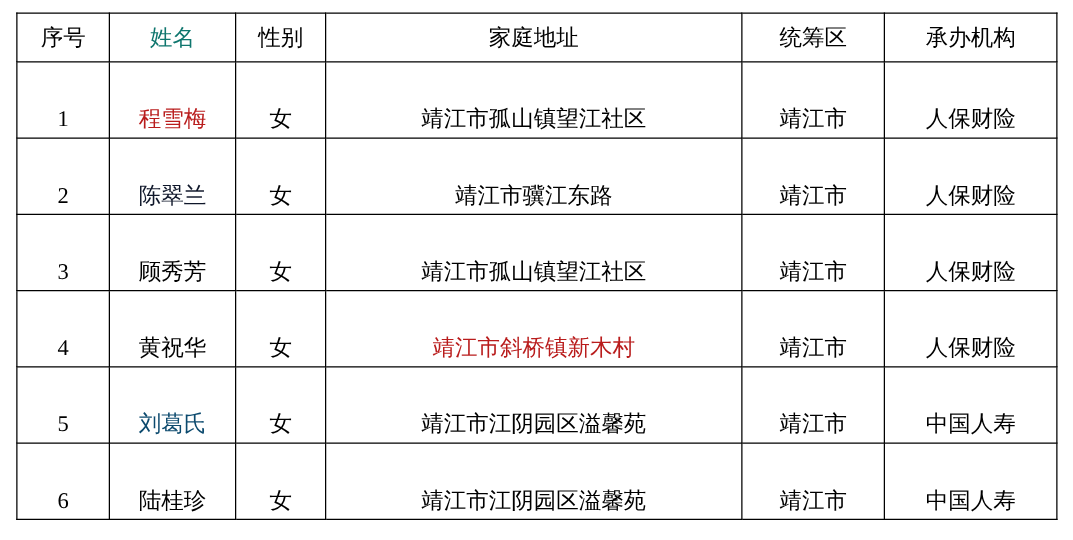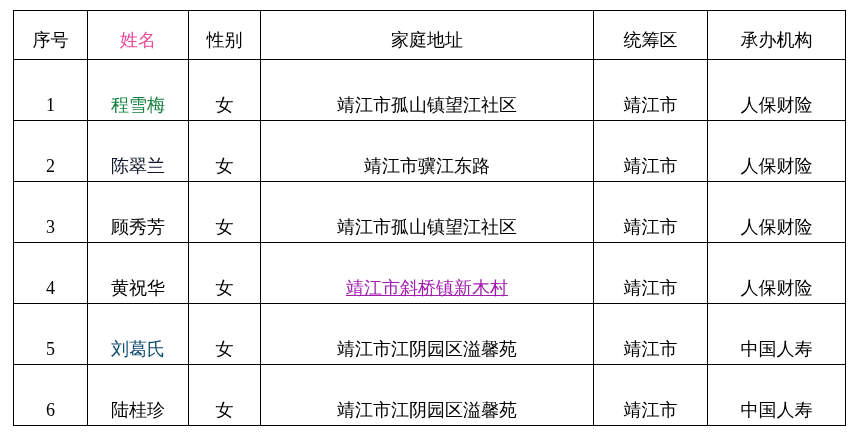--- a/index.html
+++ b/index.html
@@ -35,51 +35,51 @@
     border: 1px solid #000000;
     text-align: center;
     vertical-align: bottom;
     font-weight: normal;
     font-size: 18px;
     line-height: 1.05;
     padding: 0 2px 5px 2px;
     white-space: nowrap;
     overflow: hidden;
   }
-  thead tr { height: 49px; }
+  thead tr { height: 39px; }
   thead th { padding-bottom: 9px; }
   tbody tr { height: 61px; }
 </style>
 </head>
 <body>
 
 <div class="page" style="background: rgb(255, 255, 255);">
   <table class="roster">
     <colgroup>
         <col class="col-0">
         <col class="col-1">
         <col class="col-2">
         <col class="col-3">
         <col class="col-4">
         <col class="col-5">
       </colgroup>
     <thead>
       <tr>
           <th style="border-color: rgb(0, 0, 0); color: rgb(0, 0, 0);">序号</th>
-          <th style="border-color: rgb(0, 0, 0); color: #ec4899;">姓名</th>
+          <th style="border-color: rgb(0, 0, 0); color: #0f766e;">姓名</th>
           <th style="border-color: rgb(0, 0, 0); color: rgb(0, 0, 0);">性别</th>
           <th style="border-color: rgb(0, 0, 0); color: rgb(0, 0, 0); border-radius: 16px;">家庭地址</th>
           <th style="border-color: rgb(0, 0, 0); color: rgb(0, 0, 0);">统筹区</th>
           <th style="border-color: rgb(0, 0, 0); color: rgb(0, 0, 0);">承办机构</th>
         </tr>
     </thead>
     <tbody>
         <tr>
           <td style="border-color: rgb(0, 0, 0); color: rgb(0, 0, 0);">1</td>
-          <td style="border-color: rgb(0, 0, 0); color: #15803d;">程雪梅</td>
+          <td style="border-color: rgb(0, 0, 0); color: #b91c1c;">程雪梅</td>
           <td style="border-color: rgb(0, 0, 0); color: rgb(0, 0, 0);">女</td>
           <td style="border-color: rgb(0, 0, 0); color: rgb(0, 0, 0);">靖江市孤山镇望江社区</td>
           <td style="border-color: rgb(0, 0, 0); color: rgb(0, 0, 0);">靖江市</td>
           <td style="border-color: rgb(0, 0, 0); color: rgb(0, 0, 0);">人保财险</td>
         </tr>
         <tr>
           <td style="border-color: rgb(0, 0, 0); color: rgb(0, 0, 0);">2</td>
           <td style="border-color: rgb(0, 0, 0); color: #0f172a;">陈翠兰</td>
           <td style="border-color: rgb(0, 0, 0); color: rgb(0, 0, 0);">女</td>
           <td style="border-color: rgb(0, 0, 0); color: rgb(0, 0, 0);">靖江市骥江东路</td>
@@ -91,21 +91,21 @@
           <td style="border-color: rgb(0, 0, 0); color: rgb(0, 0, 0);">顾秀芳</td>
           <td style="border-color: rgb(0, 0, 0); color: rgb(0, 0, 0);">女</td>
           <td style="border-color: rgb(0, 0, 0); color: rgb(0, 0, 0);">靖江市孤山镇望江社区</td>
           <td style="border-color: rgb(0, 0, 0); color: rgb(0, 0, 0);">靖江市</td>
           <td style="border-color: rgb(0, 0, 0); color: rgb(0, 0, 0);">人保财险</td>
         </tr>
         <tr>
           <td style="border-color: rgb(0, 0, 0); color: rgb(0, 0, 0);">4</td>
           <td style="border-color: rgb(0, 0, 0); color: rgb(0, 0, 0);">黄祝华</td>
           <td style="border-color: rgb(0, 0, 0); color: rgb(0, 0, 0);">女</td>
-          <td style="border-color: rgb(0, 0, 0); color: #a21caf; text-decoration: underline;">靖江市斜桥镇新木村</td>
+          <td style="border-color: rgb(0, 0, 0); color: #b91c1c;">靖江市斜桥镇新木村</td>
           <td style="border-color: rgb(0, 0, 0); color: rgb(0, 0, 0);">靖江市</td>
           <td style="border-color: rgb(0, 0, 0); color: rgb(0, 0, 0);">人保财险</td>
         </tr>
         <tr>
           <td style="border-color: rgb(0, 0, 0); color: rgb(0, 0, 0);">5</td>
           <td style="border-color: rgb(0, 0, 0); color: #0c4a6e;">刘葛氏</td>
           <td style="border-color: rgb(0, 0, 0); color: rgb(0, 0, 0);">女</td>
           <td style="border-color: rgb(0, 0, 0); color: rgb(0, 0, 0);">靖江市江阴园区溢馨苑</td>
           <td style="border-color: rgb(0, 0, 0); color: rgb(0, 0, 0);">靖江市</td>
           <td style="border-color: rgb(0, 0, 0); color: rgb(0, 0, 0);">中国人寿</td>

